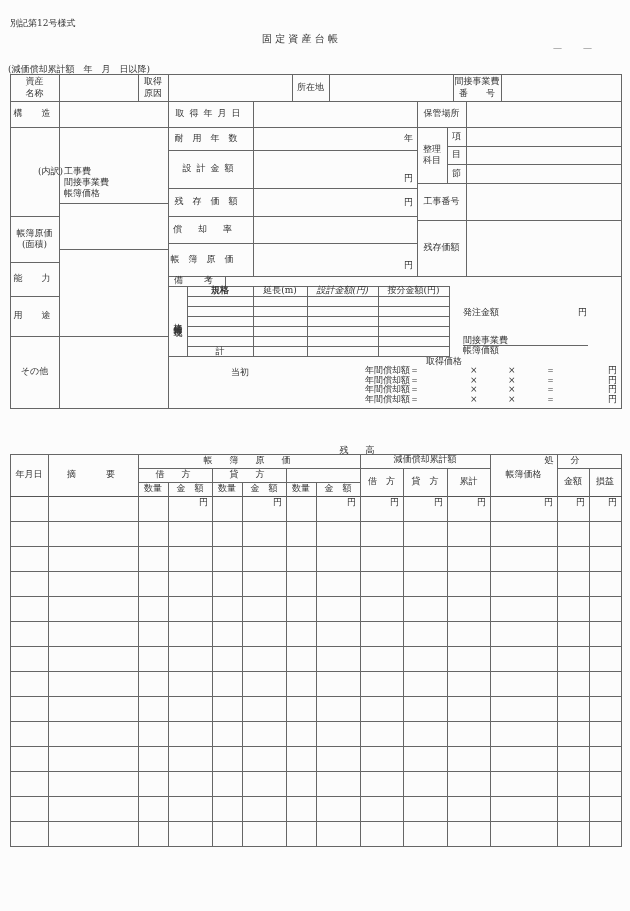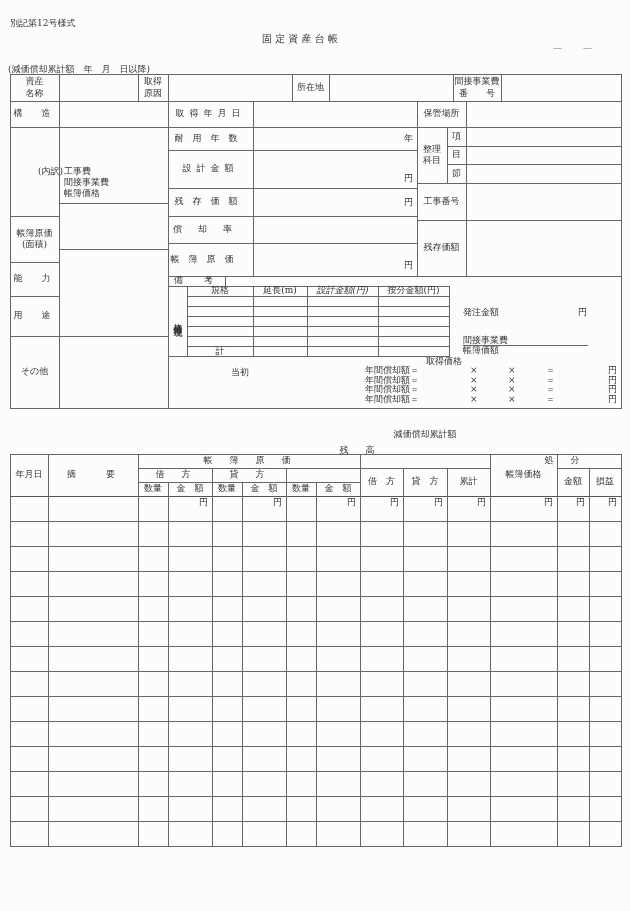--- a/index.html
+++ b/index.html
@@ -141,21 +141,21 @@
   <div class="ln h" style="left:187px;top:336px;width:263px;"></div>
   <div class="ln h" style="left:187px;top:346px;width:263px;"></div>
   <div class="ln h" style="left:168px;top:356px;width:282px;"></div>
   <div class="ln v" style="left:187px;top:286px;height:70px;"></div>
   <div class="ln v" style="left:253px;top:286px;height:70px;"></div>
   <div class="ln v" style="left:307px;top:286px;height:70px;"></div>
   <div class="ln v" style="left:378px;top:286px;height:70px;"></div>
   <div class="ln v" style="left:449px;top:286px;height:70px;"></div>
 
   <div class="lbl vert" style="left:168px;top:290px;width:19px;height:62px;font-size:9px;">現在帳簿価格</div>
-  <div class="lbl" style="left:187px;top:285px;width:66px;height:11px;">規格</div>
+  <div class="lbl" style="left:187px;top:285px;width:66px;height:11px;font-weight:bold;">規格</div>
   <div class="lbl" style="left:253px;top:285px;width:54px;height:11px;">延長(m)</div>
   <div class="lbl" style="left:307px;top:285px;width:71px;height:11px;font-style:italic;">設計金額(円)</div>
   <div class="lbl" style="left:378px;top:285px;width:71px;height:11px;">按分金額(円)</div>
   <div class="lbl" style="left:187px;top:346px;width:66px;height:11px;">計</div>
 
   <div class="abs" style="left:463px;top:306px;">発注金額</div>
   <div class="abs" style="left:578px;top:306px;">円</div>
   <div class="abs" style="left:463px;top:335px;line-height:10px;">間接事業費</div>
   <div class="ln h" style="left:463px;top:345px;width:125px;"></div>
   <div class="abs" style="left:463px;top:345px;line-height:10px;">帳簿価額</div>
@@ -241,21 +241,21 @@
   <div class="lbl" style="left:138px;top:454px;width:222px;height:14px;letter-spacing:4px;">帳　簿　原　価</div>
   <div class="lbl" style="left:138px;top:468px;width:74px;height:14px;letter-spacing:4px;">借　方</div>
   <div class="lbl" style="left:212px;top:468px;width:74px;height:14px;letter-spacing:4px;">貸　方</div>
   <div class="lbl" style="left:286px;top:444px;width:74px;height:14px;letter-spacing:4px;margin-left:36px;">残　高</div>
   <div class="lbl" style="left:138px;top:482px;width:30px;height:14px;">数量</div>
   <div class="lbl" style="left:168px;top:482px;width:44px;height:14px;">金　額</div>
   <div class="lbl" style="left:212px;top:482px;width:30px;height:14px;">数量</div>
   <div class="lbl" style="left:242px;top:482px;width:44px;height:14px;">金　額</div>
   <div class="lbl" style="left:286px;top:482px;width:30px;height:14px;">数量</div>
   <div class="lbl" style="left:316px;top:482px;width:44px;height:14px;">金　額</div>
-  <div class="lbl" style="left:360px;top:428px;width:130px;height:14px;">減価償却累計額</div>
+  <div class="lbl" style="left:360px;top:454px;width:130px;height:14px;font-family:Liberation Mono, monospace;">減価償却累計額</div>
   <div class="lbl" style="left:360px;top:468px;width:43px;height:28px;">借　方</div>
   <div class="lbl" style="left:403px;top:468px;width:44px;height:28px;">貸　方</div>
   <div class="lbl" style="left:447px;top:468px;width:43px;height:28px;">累計</div>
   <div class="lbl" style="left:490px;top:454px;width:67px;height:42px;">帳簿価格</div>
   <div class="lbl" style="left:532px;top:454px;width:64px;height:14px;letter-spacing:4px;">処　分</div>
   <div class="lbl" style="left:557px;top:468px;width:32px;height:28px;">金額</div>
   <div class="lbl" style="left:589px;top:468px;width:32px;height:28px;">損益</div>
 
   <div class="lbl right" style="left:168px;top:497px;width:44px;height:12px;">円</div>
   <div class="lbl right" style="left:242px;top:497px;width:44px;height:12px;">円</div>

